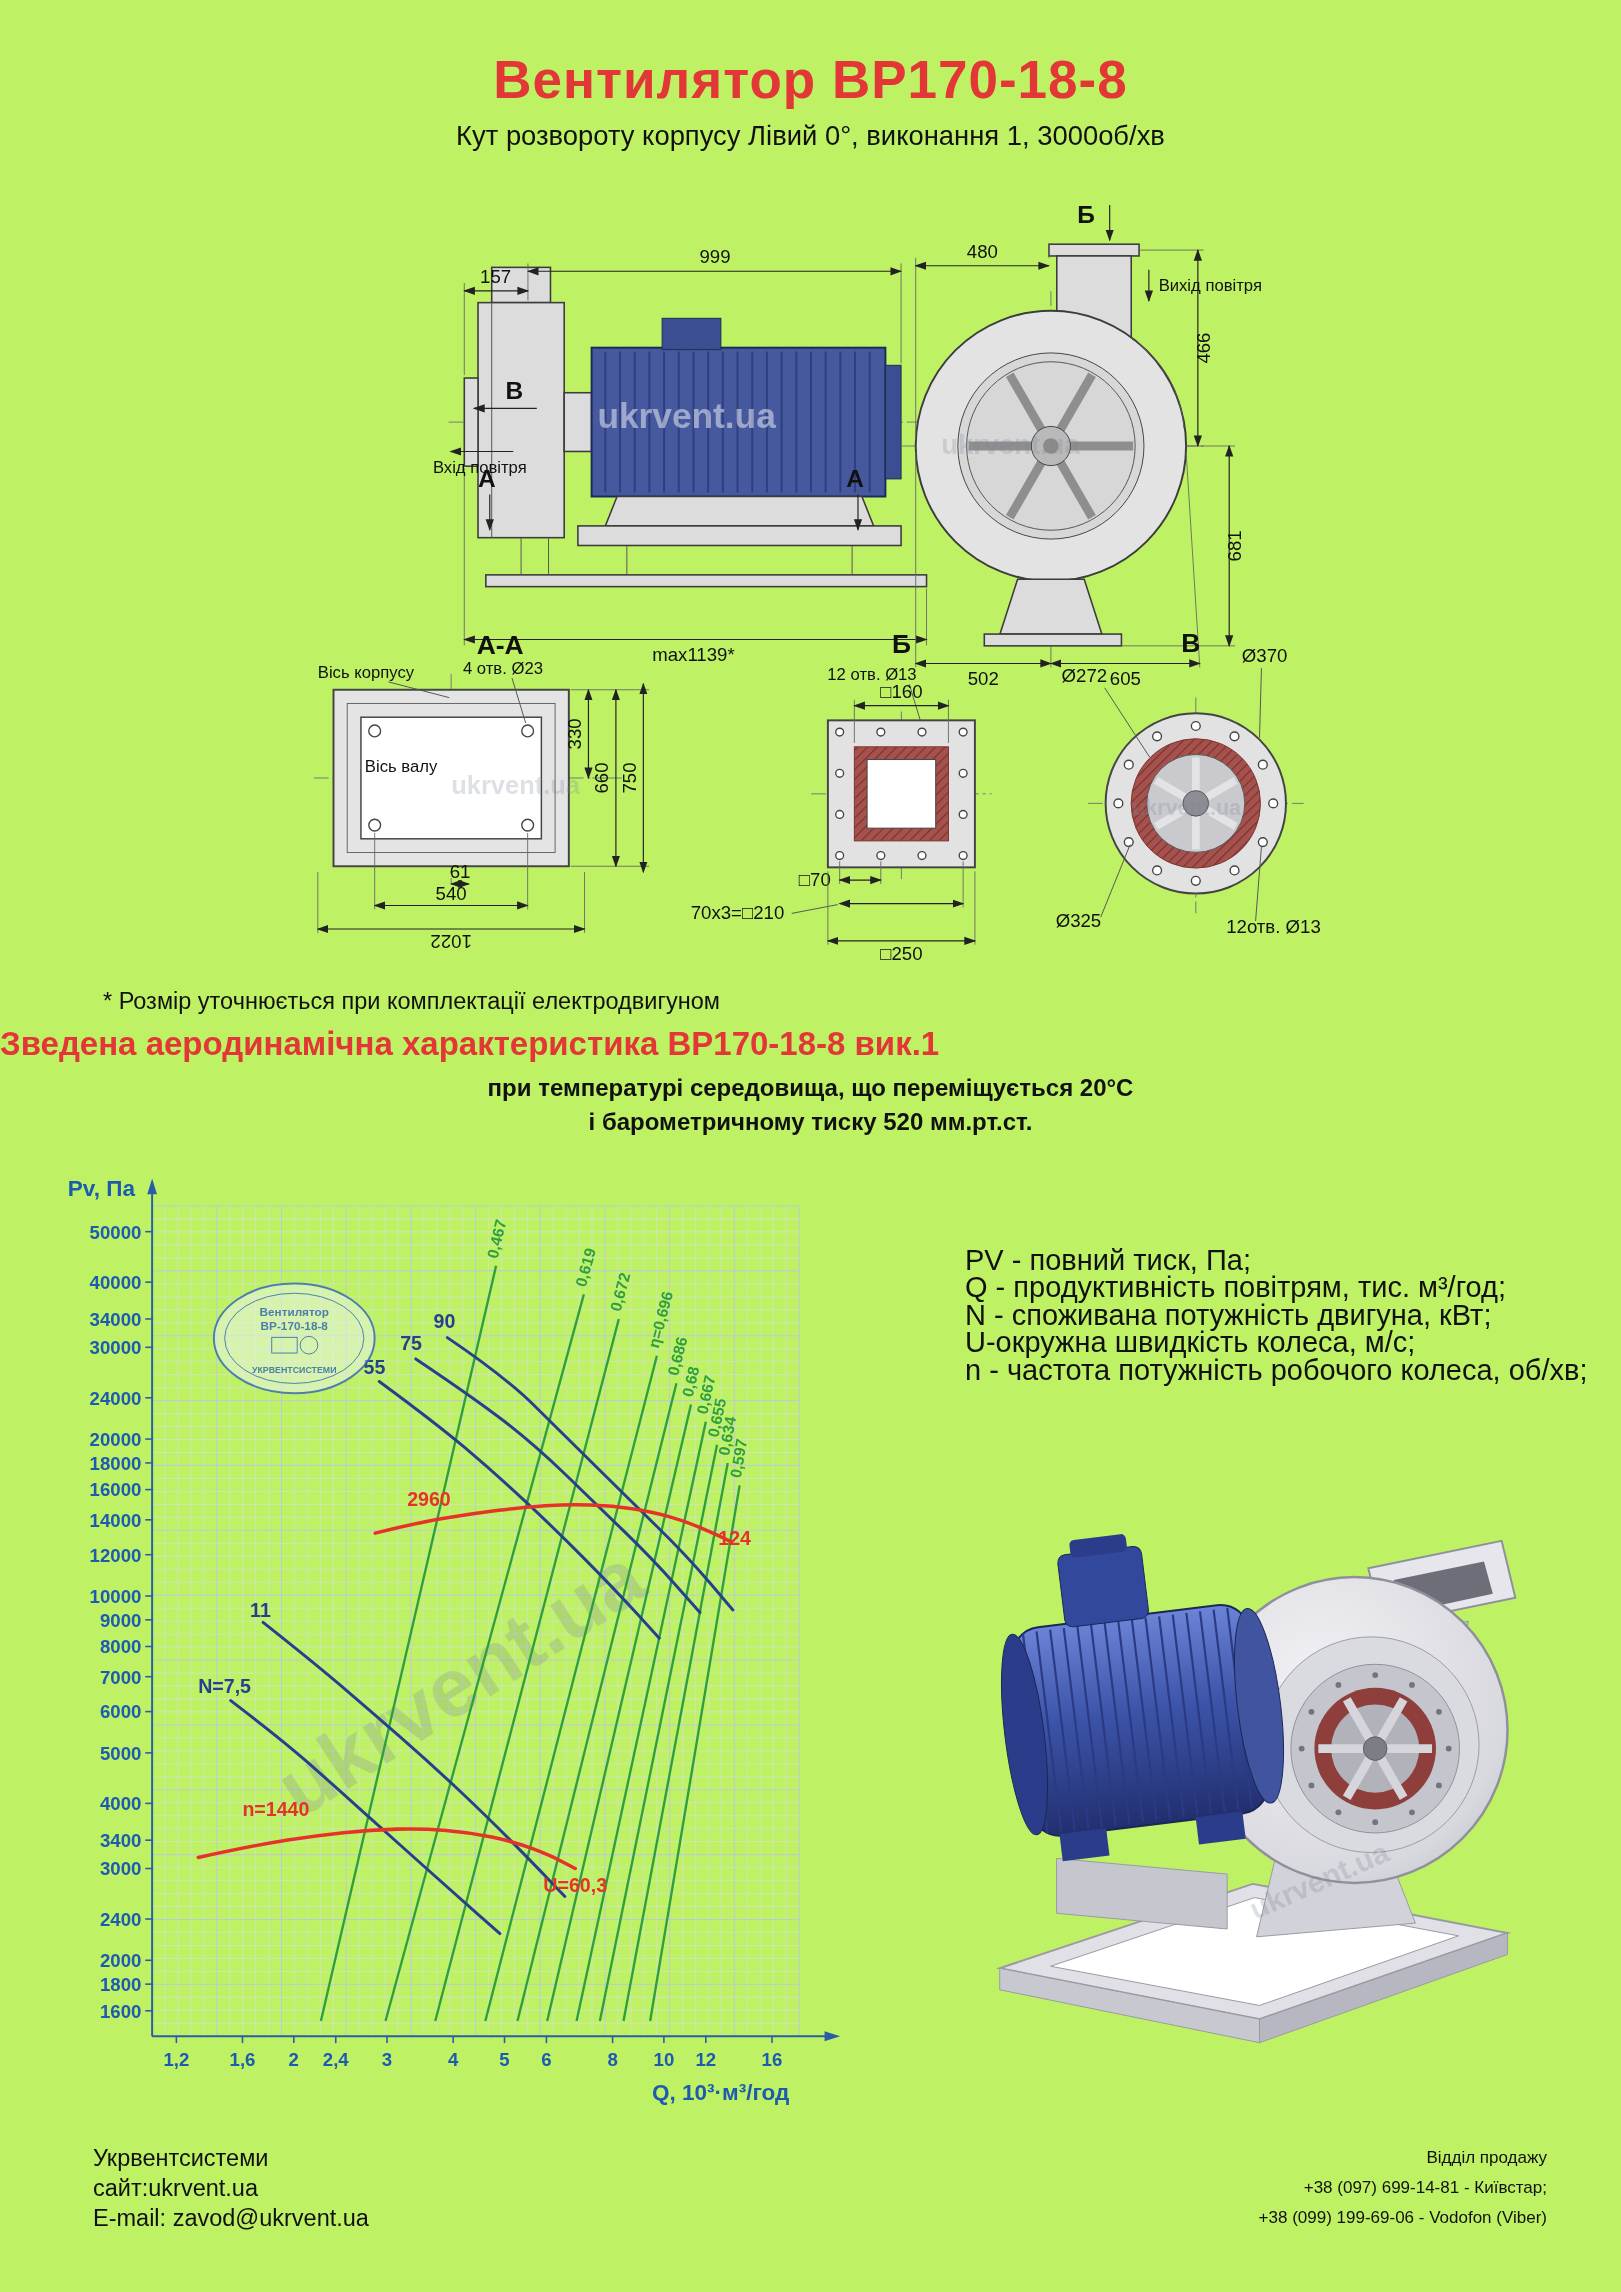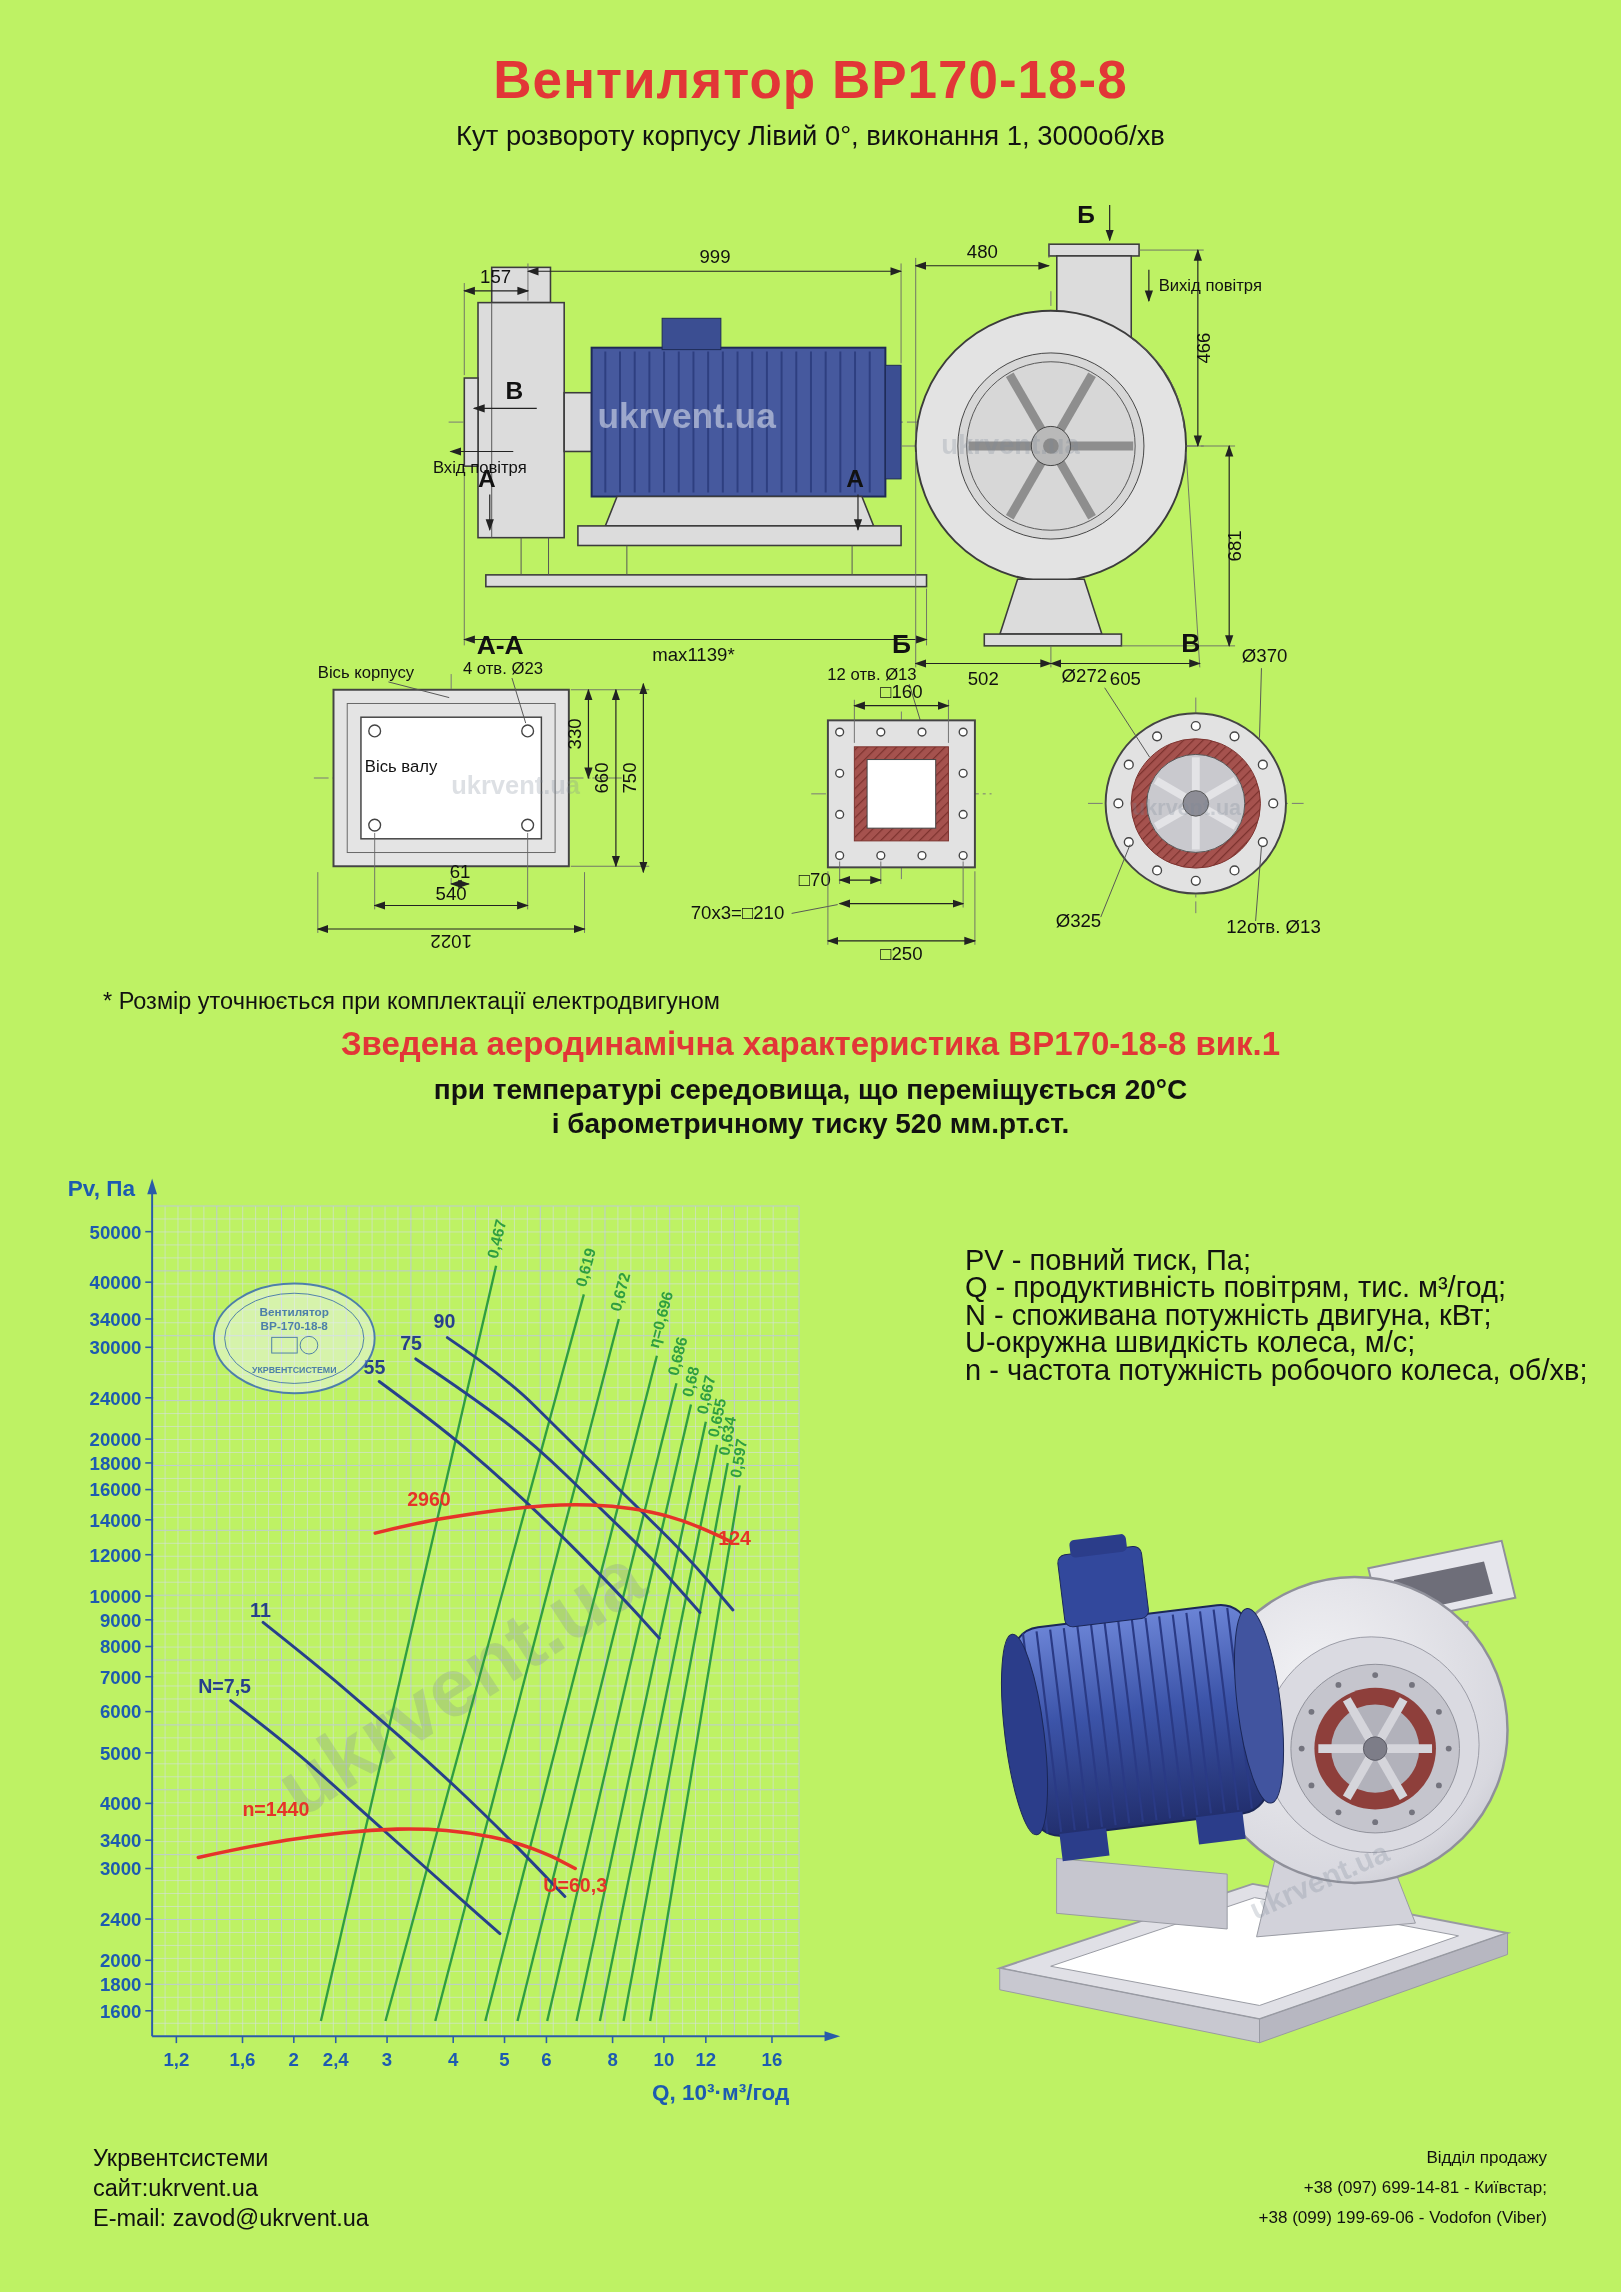--- a/index.html
+++ b/index.html
@@ -1,22 +1,22 @@
 <!DOCTYPE html>
 <html><head>
 <meta charset="utf-8">
 <style>
   html,body{margin:0;padding:0;background:#fff}
   .page{position:relative;width:1621px;height:2293px;background:#bef264;font-family:"Liberation Sans","DejaVu Sans",sans-serif;color:#111;overflow:hidden}
   .abs{position:absolute}
   .page-title{position:absolute;top:49px;left:0;width:100%;text-align:center;font-size:53px;font-weight:bold;color:#e23637;letter-spacing:1px}
   .page-subtitle{position:absolute;top:120px;left:0;width:100%;text-align:center;font-size:27.4px;font-weight:normal}
   .note{position:absolute;left:103px;top:988px;font-size:23.5px}
-  .aero-title{position:absolute;top:1025px;left:0;width:100%;text-align:center;font-size:33px;font-weight:bold;color:#e23637}
-  .aero-sub{position:absolute;left:0;width:100%;text-align:center;font-size:28px;font-weight:bold}
+  .aero-title{position:absolute;top:1025px;left:0;width:100%;text-align:left;font-size:33px;font-weight:bold;color:#e23637}
+  .aero-sub{position:absolute;left:0;width:100%;text-align:center;font-size:24px;font-weight:bold}
   .legend{position:absolute;left:965px;top:1247px;width:627px;font-size:29px;line-height:27.4px}
   .footer-left{position:absolute;left:93px;top:2143px;font-size:23.5px;line-height:30px}
   .footer-right{position:absolute;right:74px;top:2143px;font-size:17px;line-height:30px;text-align:right}
   svg{overflow:visible}
   svg text{font-family:"Liberation Sans","DejaVu Sans",sans-serif}
   .part{fill:#dcdcdc;stroke:#3c3c3c;stroke-width:1.6}
   .part2{fill:#e3e3e3;stroke:#3c3c3c;stroke-width:2}
   .thin{stroke:#555;stroke-width:1;fill:none}
   .ext{stroke:#666;stroke-width:0.9}
   .cl{stroke:#777;stroke-width:1;stroke-dasharray:15 4 3 4;fill:none}

